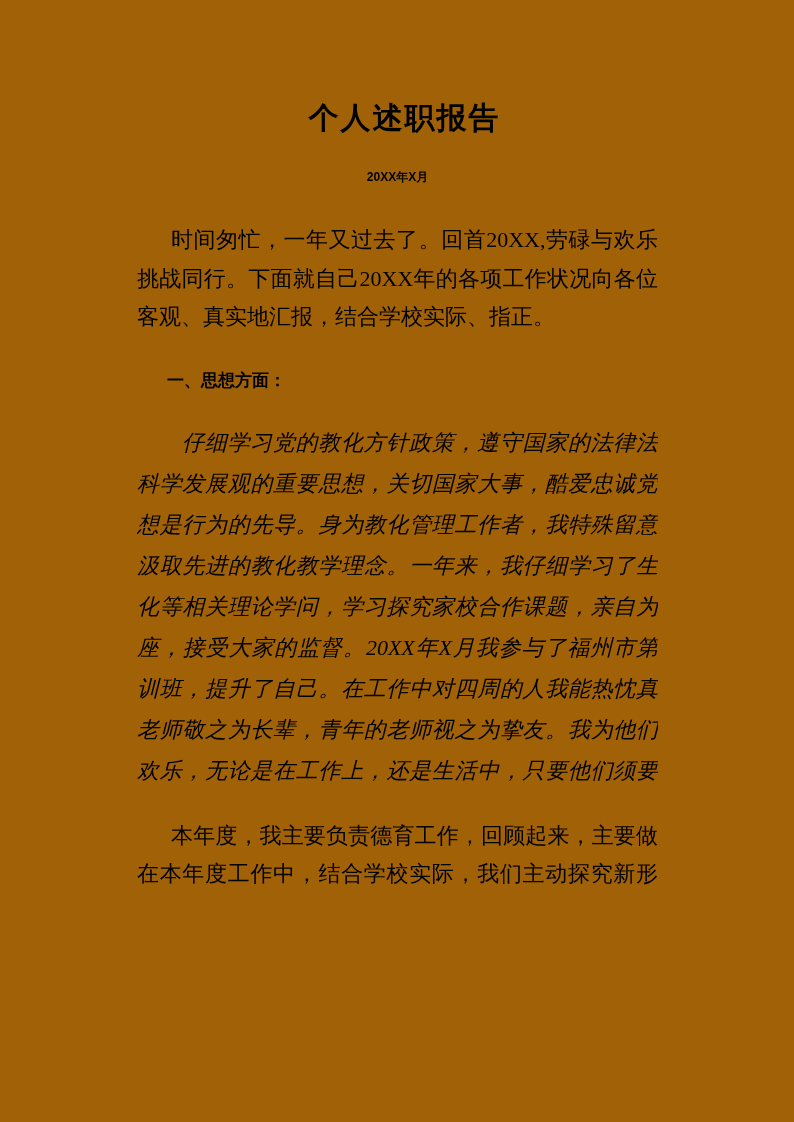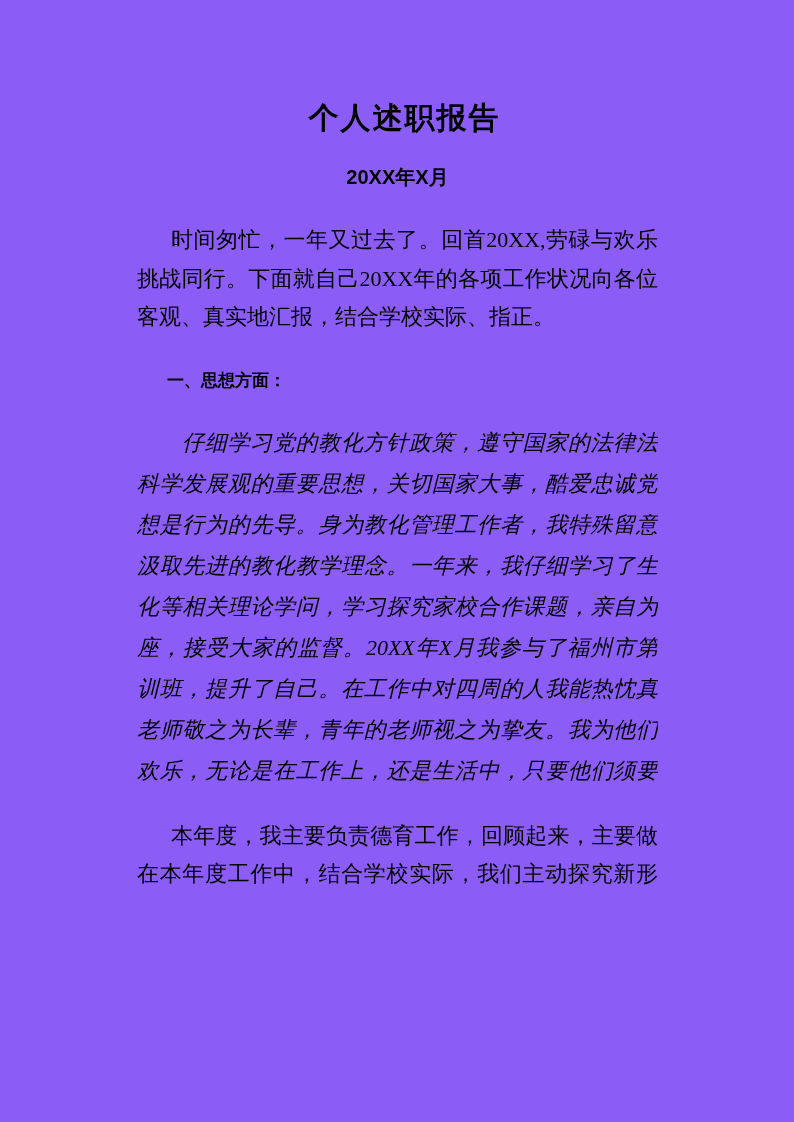--- a/index.html
+++ b/index.html
@@ -12,21 +12,21 @@
     height: 1122px;
     overflow: hidden;
     position: relative;
     color: #000000;
   }
   .page {
     position: absolute;
     left: 0; top: 0;
     width: 794px;
     height: 1122px;
-    background: #8b5cf6;
+    background: #a16207;
   }
   .content {
     position: absolute;
     left: 137px;
     top: 0;
     width: 521px;
   }
   .doc-title {
     margin: 96px 0 0 0;
     padding-left: 14px;
@@ -36,21 +36,21 @@
     font-size: 30px;
     text-align: center;
     letter-spacing: 2px;
     white-space: nowrap;
   }
   .doc-date {
     margin-top: 24px;
     line-height: 26px;
     font-family: "Liberation Sans", "DejaVu Sans", sans-serif;
     font-weight: bold;
-    font-size: 20px;
+    font-size: 12px;
     text-align: center;
     white-space: nowrap;
   }
   .block { width: 521px; }
   .heading {
     font-family: "Liberation Sans", "DejaVu Sans", sans-serif;
     font-weight: bold;
     font-size: 17px;
     white-space: nowrap;
   }

